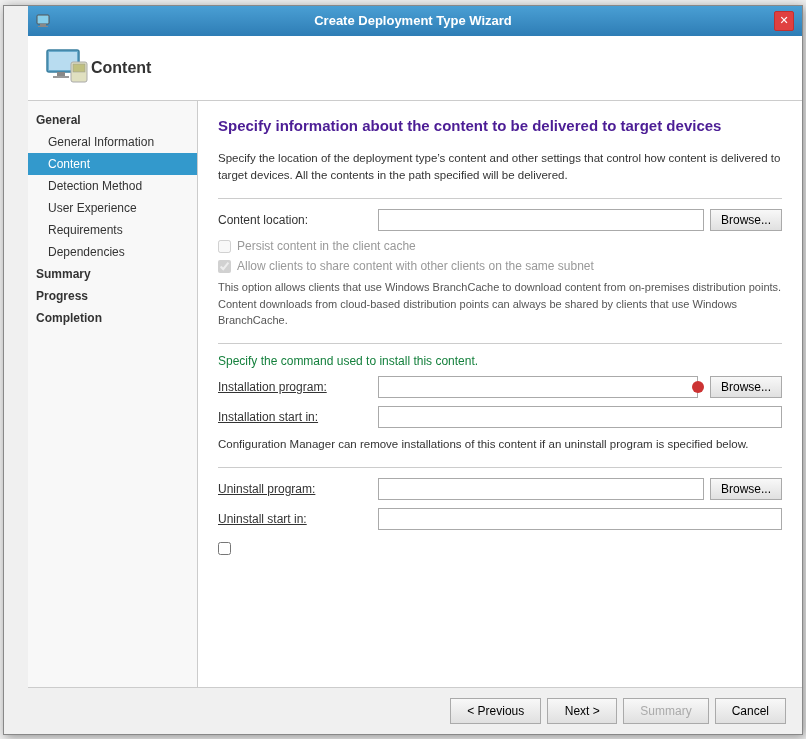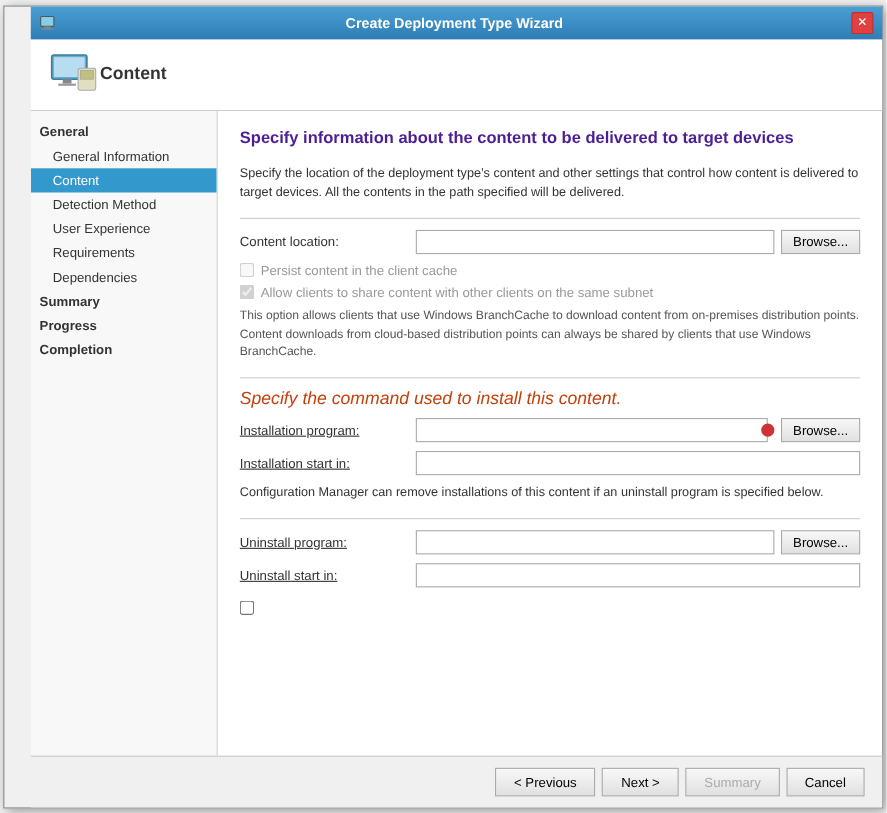--- a/index.html
+++ b/index.html
@@ -174,21 +174,21 @@
       height: 22px;
       border: 1px solid #aaa;
       background: linear-gradient(to bottom, #f8f8f8, #e0e0e0);
       font-size: 12px;
       cursor: pointer;
       white-space: nowrap;
     }
 
     .checkbox-row {
       display: flex;
-      align-items: flex-start;
+      align-items: flex-end;
       margin-bottom: 6px;
       padding-left: 0;
     }
 
     .checkbox-row input[type="checkbox"] {
       margin-right: 6px;
     }
 
     .checkbox-label {
       font-size: 12px;
@@ -200,24 +200,23 @@
     }
 
     .info-text {
       font-size: 11px;
       color: #555;
       margin-bottom: 14px;
       line-height: 1.5;
     }
 
     .section-label {
-      font-size: 16px;
-      color: #c2410c;
+      font-size: 12px;
+      color: #15803d;
       margin-bottom: 8px;
-      font-style: italic;
     }
 
     .field-input-with-indicator {
       position: relative;
       flex: 1;
       display: flex;
       align-items: center;
     }
 
     .field-input-with-indicator input {

